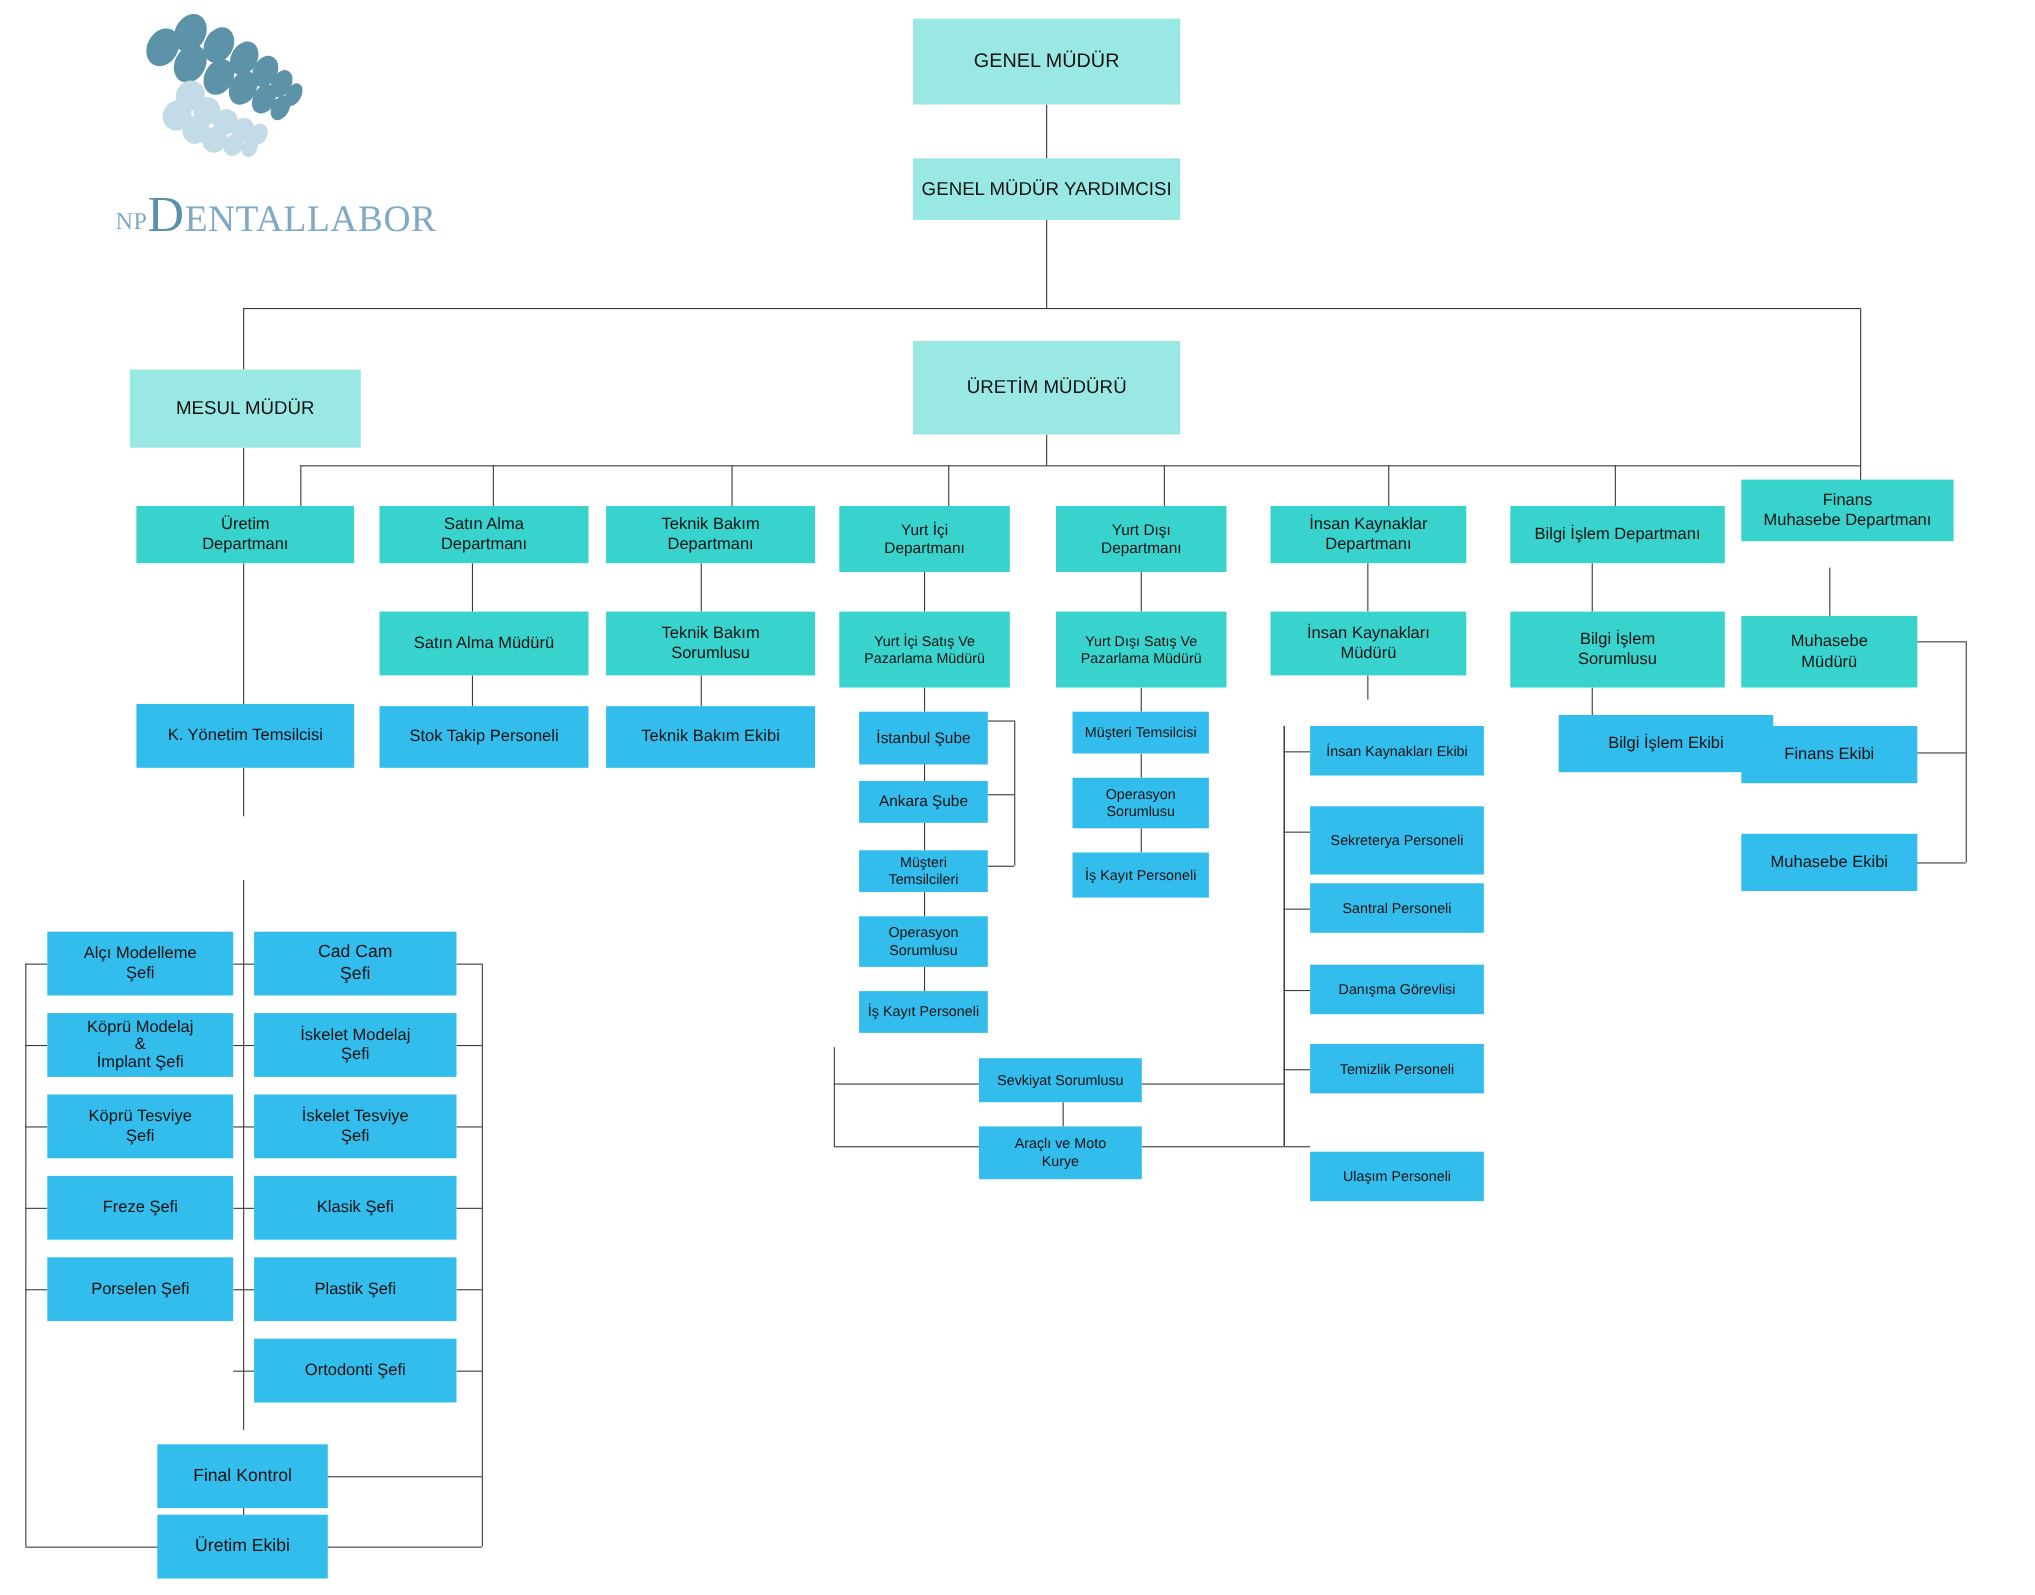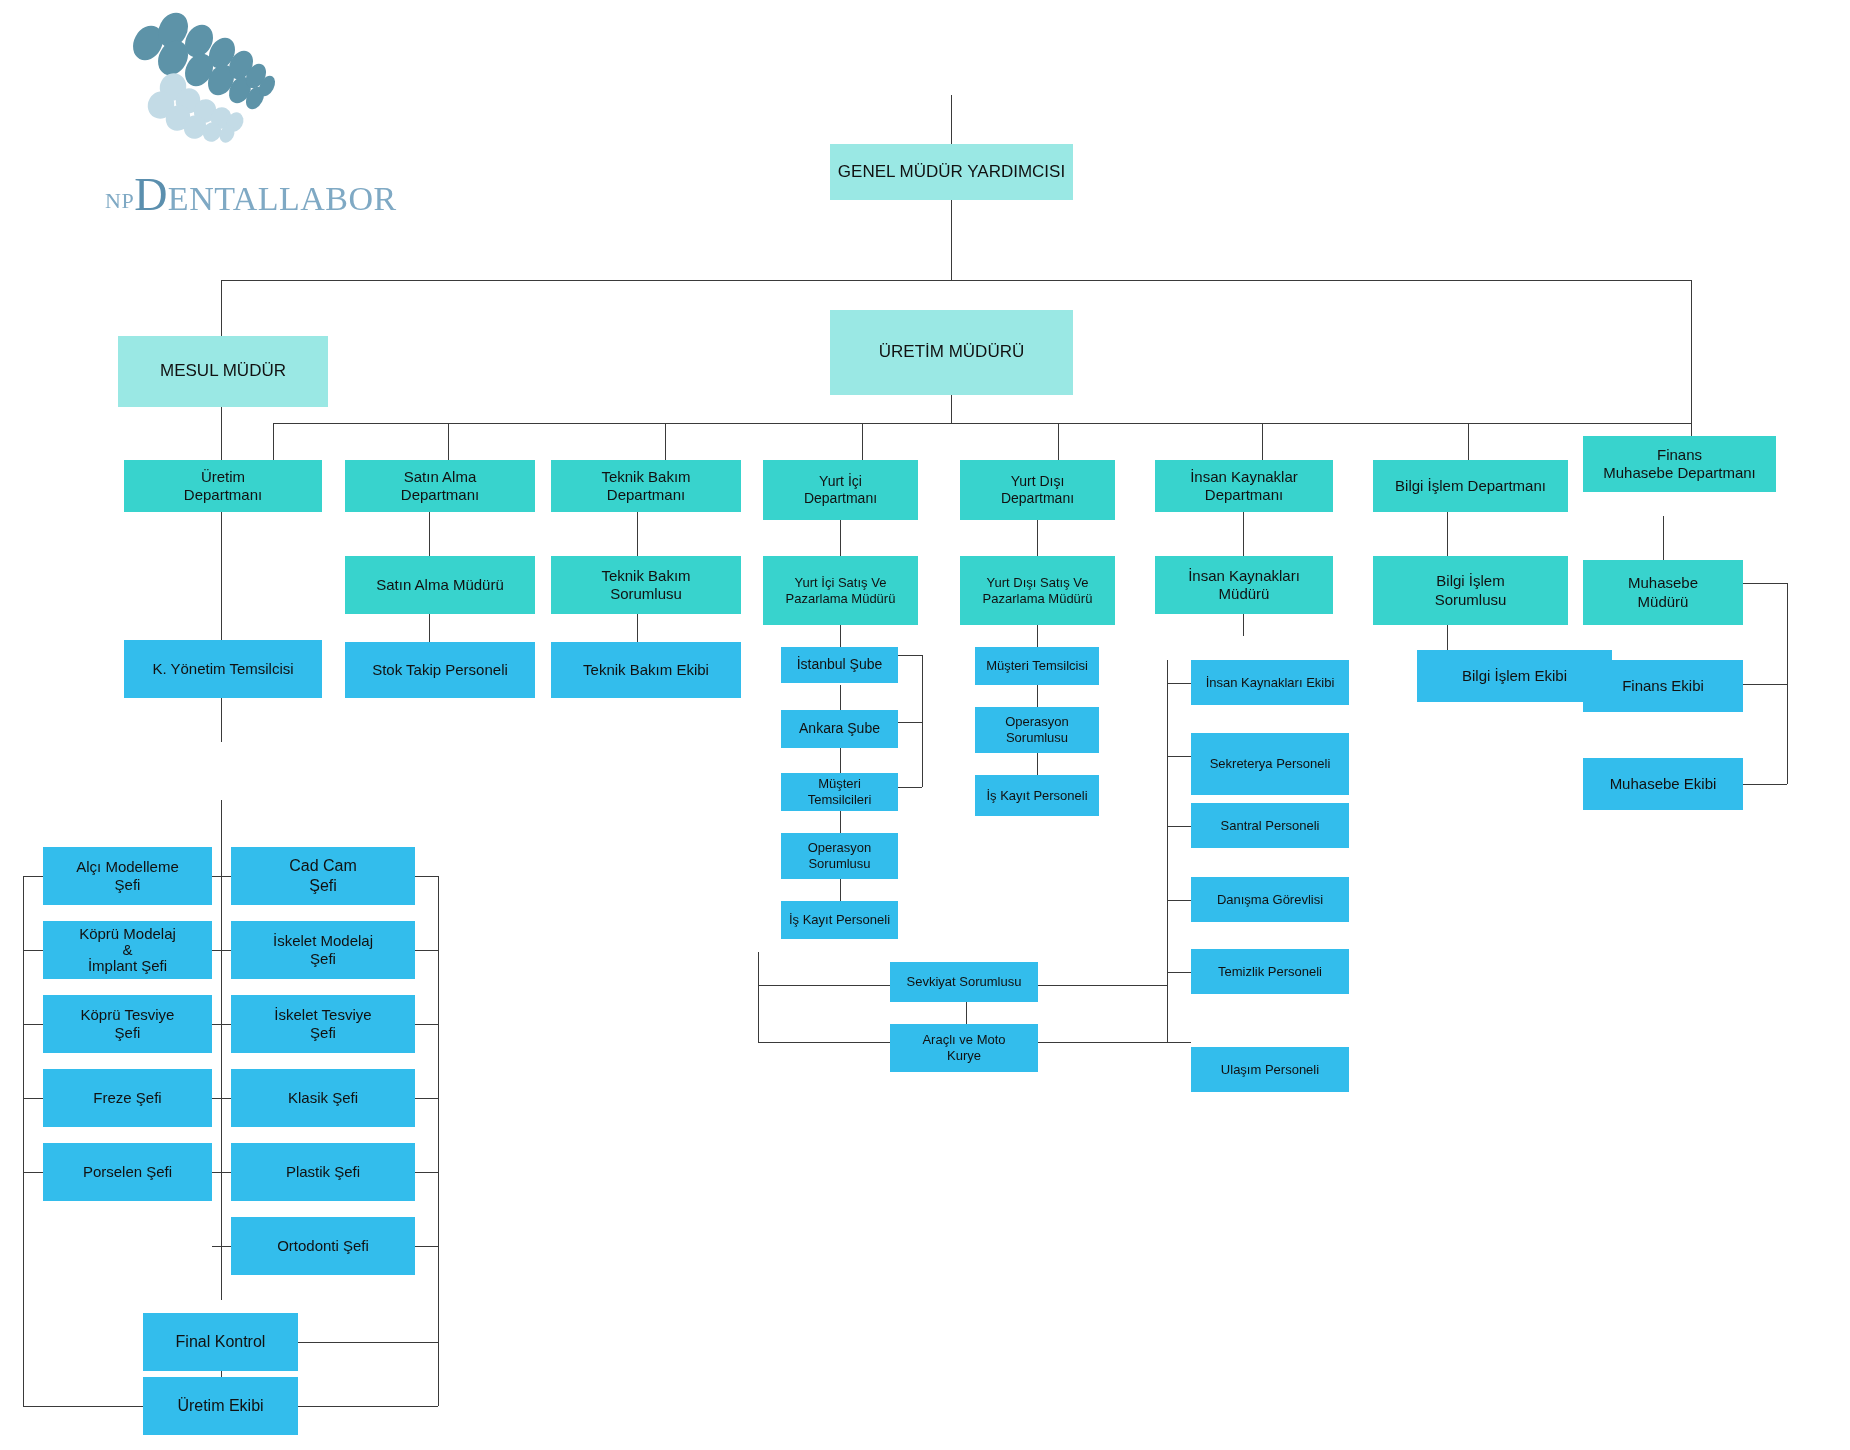--- a/index.html
+++ b/index.html
@@ -173,20 +173,21 @@
   <div class="line v" style="left:966px;top:1002px;height:22px;"></div>
 
   <div class="line v" style="left:1167px;top:660px;height:382px;"></div>
   <div class="line h" style="left:1167px;top:683px;width:24px;"></div>
   <div class="line h" style="left:1167px;top:756px;width:24px;"></div>
   <div class="line h" style="left:1167px;top:826px;width:24px;"></div>
   <div class="line h" style="left:1167px;top:900px;width:24px;"></div>
   <div class="line h" style="left:1167px;top:972px;width:24px;"></div>
   <div class="line h" style="left:1167px;top:1042px;width:24px;"></div>
 
+  <div class="node tier-exec" style="left:830px;top:17px;width:243px;height:78px;font-size:18px;">GENEL MÜDÜR</div>
   <div class="node tier-exec" style="left:830px;top:144px;width:243px;height:56px;font-size:17px;">GENEL MÜDÜR YARDIMCISI</div>
   <div class="node tier-exec" style="left:830px;top:310px;width:243px;height:85px;font-size:17px;">ÜRETİM MÜDÜRÜ</div>
   <div class="node tier-exec" style="left:118px;top:336px;width:210px;height:71px;font-size:17px;">MESUL MÜDÜR</div>
 
   <div class="node tier-dept" style="left:124px;top:460px;width:198px;height:52px;font-size:15px;">Üretim
 Departmanı</div>
   <div class="node tier-dept" style="left:345px;top:460px;width:190px;height:52px;font-size:15px;">Satın Alma
 Departmanı</div>
   <div class="node tier-dept" style="left:551px;top:460px;width:190px;height:52px;font-size:15px;">Teknik Bakım
 Departmanı</div>
@@ -211,21 +212,21 @@
 Müdürü</div>
   <div class="node tier-dept" style="left:1373px;top:556px;width:195px;height:69px;font-size:15px;">Bilgi İşlem
 Sorumlusu</div>
   <div class="node tier-dept" style="left:1583px;top:560px;width:160px;height:65px;font-size:15px;">Muhasebe
 Müdürü</div>
 
   <div class="node tier-staff" style="left:124px;top:640px;width:198px;height:58px;font-size:15px;">K. Yönetim Temsilcisi</div>
   <div class="node tier-staff" style="left:345px;top:642px;width:190px;height:56px;font-size:15px;">Stok Takip Personeli</div>
   <div class="node tier-staff" style="left:551px;top:642px;width:190px;height:56px;font-size:15px;">Teknik Bakım Ekibi</div>
 
-  <div class="node tier-staff" style="left:781px;top:647px;width:117px;height:36px;font-size:14px;">İstanbul Şube</div>
+  <div class="node tier-staff" style="left:781px;top:647px;width:117px;height:48px;font-size:14px;">İstanbul Şube</div>
   <div class="node tier-staff" style="left:781px;top:710px;width:117px;height:38px;font-size:14px;">Ankara Şube</div>
   <div class="node tier-staff" style="left:781px;top:773px;width:117px;height:38px;font-size:13px;">Müşteri Temsilcileri</div>
   <div class="node tier-staff" style="left:781px;top:833px;width:117px;height:46px;font-size:13px;">Operasyon
 Sorumlusu</div>
   <div class="node tier-staff" style="left:781px;top:901px;width:117px;height:38px;font-size:13px;">İş Kayıt Personeli</div>
 
   <div class="node tier-staff" style="left:975px;top:647px;width:124px;height:38px;font-size:13px;">Müşteri Temsilcisi</div>
   <div class="node tier-staff" style="left:975px;top:707px;width:124px;height:46px;font-size:13px;">Operasyon
 Sorumlusu</div>
   <div class="node tier-staff" style="left:975px;top:775px;width:124px;height:41px;font-size:13px;">İş Kayıt Personeli</div>

